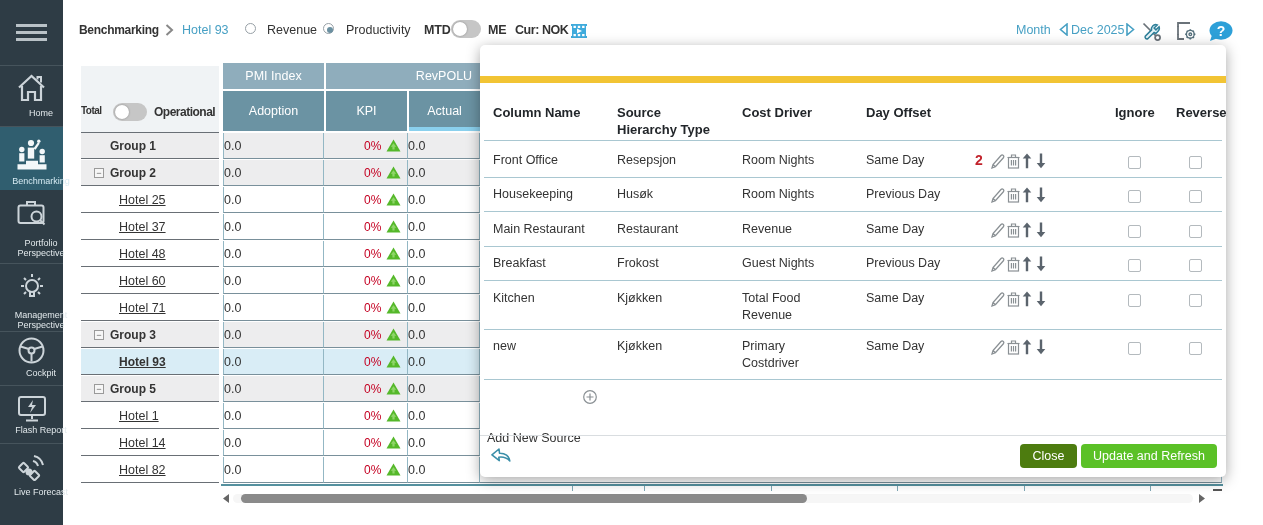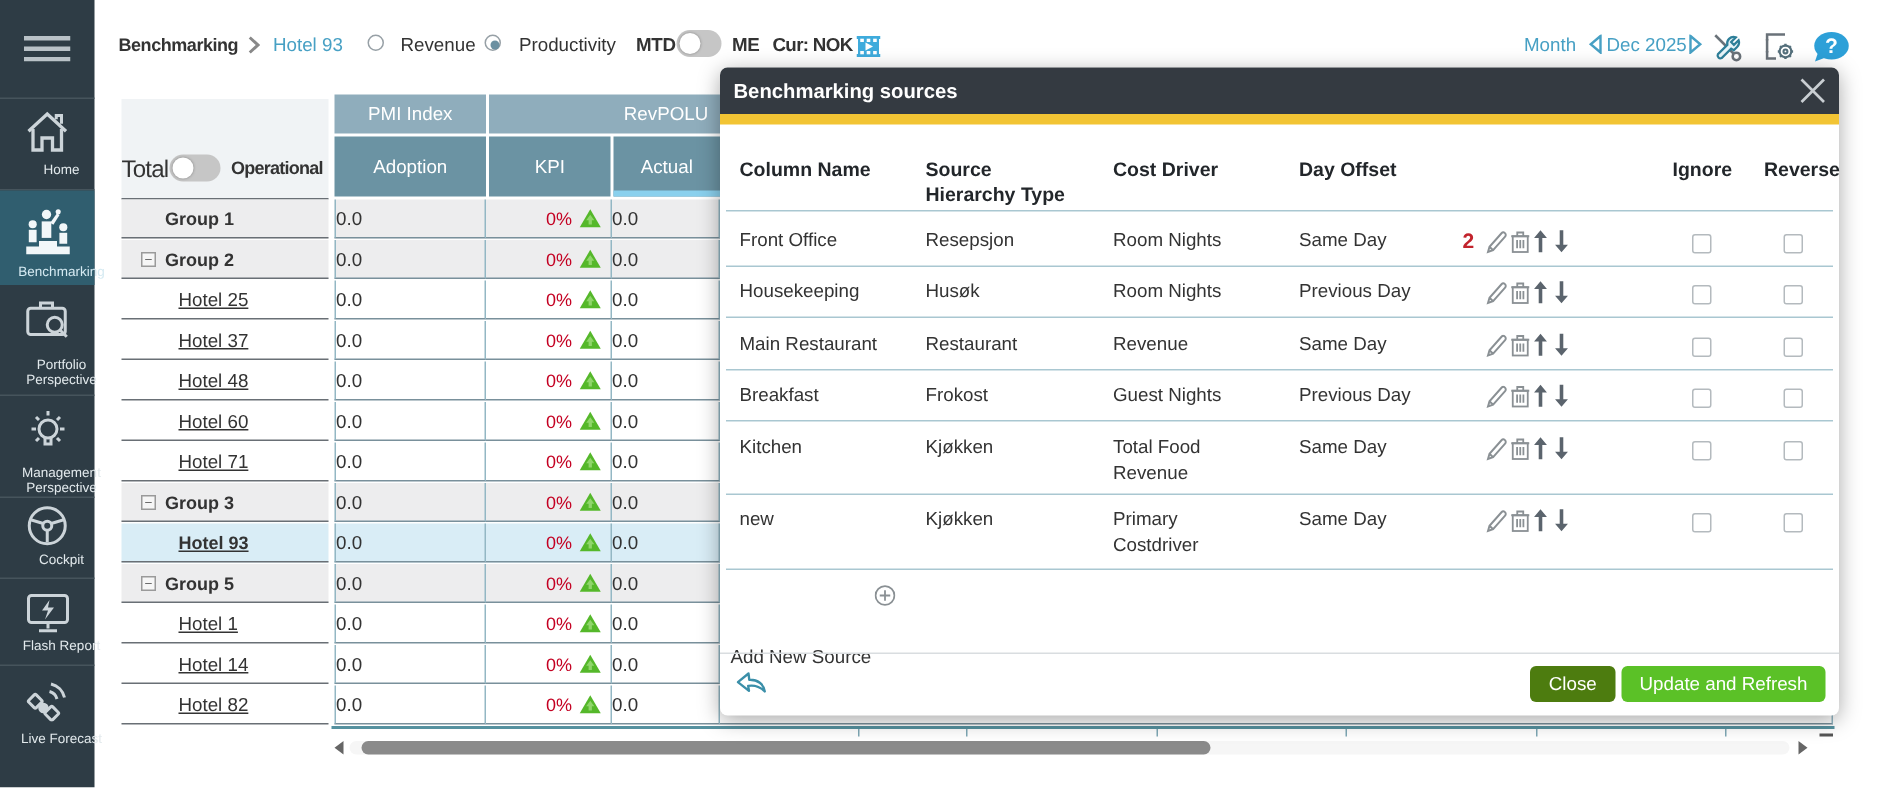--- a/index.html
+++ b/index.html
@@ -219,21 +219,21 @@
       <div class="namehdr"></div>
       <div class="hcell" style="left:142px; top:0; width:101px; height:26px; line-height:26px; background:#8fadbc;">PMI Index</div>
       <div class="hcell" style="left:245px; top:0; width:896px; height:26px; line-height:26px; background:#8fadbc;">
         <span style="position:absolute;left:0;width:236px;text-align:center;">RevPOLU</span>
       </div>
       <div class="hcell" style="left:142px; top:28px; width:101px; height:40px; line-height:40px; background:#6b93a3;">Adoption</div>
       <div class="hcell" style="left:245px; top:28px; width:81px; height:40px; line-height:40px; background:#6b93a3;">KPI</div>
       <div class="hcell" style="left:328px; top:28px; width:71px; height:40px; line-height:40px; background:#6b93a3;">Actual</div>
       <div class="abs" style="left:328px; top:64px; width:71px; height:4px; background:#8ad0ed;"></div>
       <div class="hcell" style="left:400px; top:28px; width:741px; height:40px; background:#6b93a3;"></div>
-      <div style="position:absolute; left:0px; top:40px; width:30px; height:18px; font-size:16px; font-weight:normal; letter-spacing:-0.5px; color:#333;">
+      <div style="position:absolute; left:0px; top:40px; width:30px; height:18px; font-size:10px; font-weight:bold; letter-spacing:-0.5px; color:#333;">
         <span style="position:absolute; left:0px; top:2px;">Total</span>
       </div>
       <div class="pill" style="left:32px; top:40px; width:34px; height:18px;"></div>
       <div class="knob" style="left:34px; top:42px; width:14px; height:14px;"></div>
       <div style="position:absolute; left:73px; top:42px; font-size:12px; font-weight:bold; letter-spacing:-0.5px; color:#333;">Operational</div>
       <div class="namecell grp" style="top:70px;">
         <span style="position:absolute;left:29px;font-weight:bold;font-size:12px;">Group 1</span>
       </div>
       <div class="vcell grp" style="left:142px; top:70px; width:101px; padding-right:8px; border-left:1px solid #93b7c4;">0.0</div>
       <div class="vcell grp" style="left:243px; top:70px; width:84px; text-align:left;">
@@ -417,26 +417,20 @@
     <path d="M8 1 L2 5.5 L8 10 z" fill="#666"></path>
   </svg>
   <div class="abs" style="left:233px; top:494px; width:960px; height:9px; background:#f6f6f6; border-radius:5px;"></div>
   <div id="sc-thumb"></div>
   <svg class="abs" style="left:1197px; top:493px;" width="10" height="11" viewBox="0 0 10 11">
     <path d="M2 1 L8 5.5 L2 10 z" fill="#666"></path>
   </svg>
   <div class="abs" style="left:1213px; top:489px; width:9px; height:2px; background:#555;"></div>
 
   <div id="modal">
-    <div id="modal-hdr">
-      <div class="title">Benchmarking sources</div>
-      <svg class="abs" style="left:720px; top:7px;" width="17" height="17" viewBox="0 0 17 17">
-        <path d="M1 1 L16 16 M16 1 L1 16" stroke="#c9ced2" stroke-width="1.8"></path>
-      </svg>
-    </div>
     <div id="modal-yellow"></div>
     <div id="modal-body">
         <div class="m-hd" style="left:13px; top:60px;">Column Name</div>
         <div class="m-hd" style="left:137px; top:60px;">Source</div>
         <div class="m-hd" style="left:137px; top:77px;">Hierarchy Type</div>
         <div class="m-hd" style="left:262px; top:60px;">Cost Driver</div>
         <div class="m-hd" style="left:386px; top:60px;">Day Offset</div>
         <div class="m-hd" style="left:635px; top:60px;">Ignore</div>
         <div class="m-hd" style="left:696px; top:60px;">Reverse</div>
         <div class="m-line" style="top:95px;"></div>

